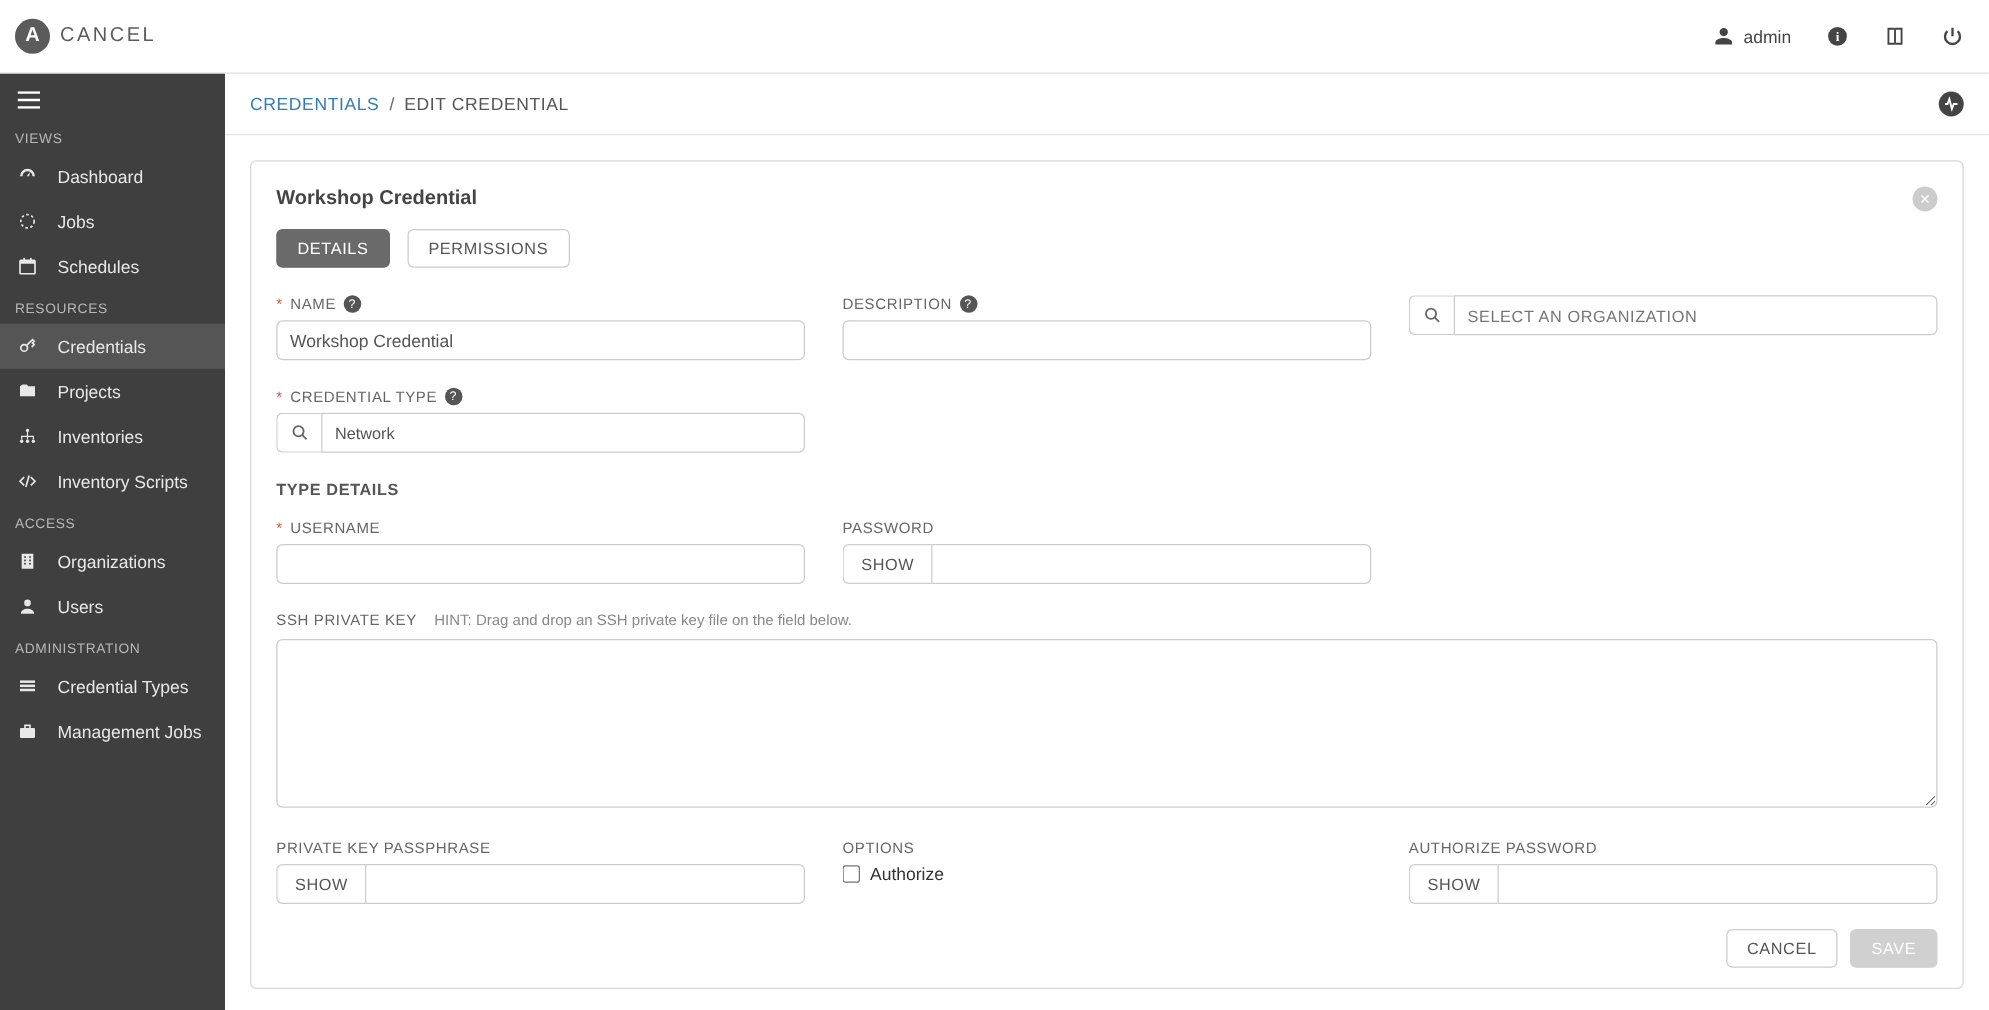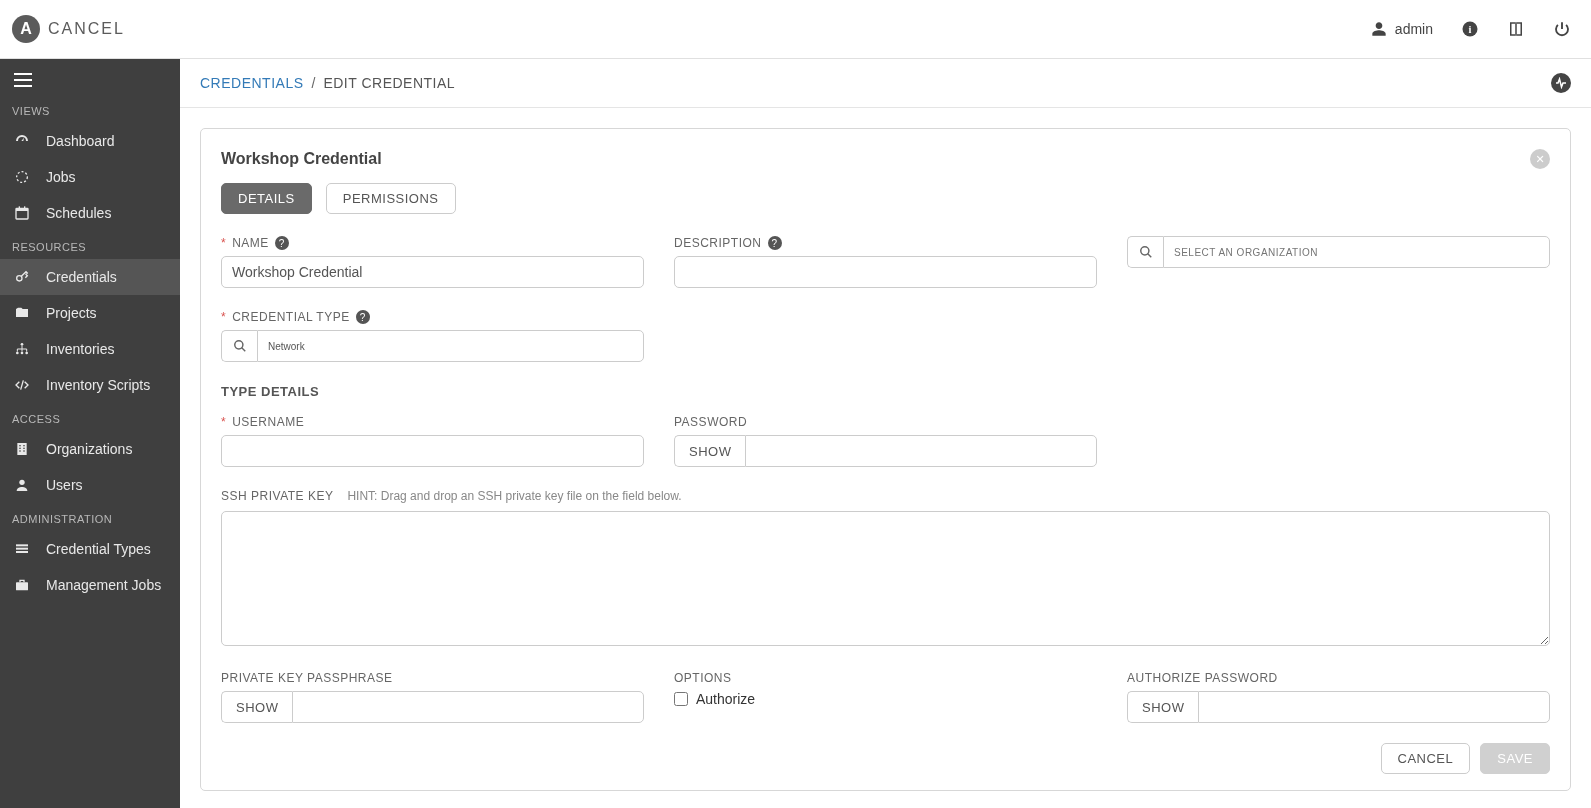--- a/index.html
+++ b/index.html
@@ -43,21 +43,21 @@
 
 .form-row { display: flex; gap: 30px; margin-bottom: 22px; }
 .form-group { flex: 1; min-width: 0; }
 .form-label { font-size: 12px; color: #666; letter-spacing: 0.5px; display: flex; align-items: center; gap: 6px; margin-bottom: 6px; }
 .form-label .req { color: #d9534f; }
 .form-label .help-icon { width: 14px; height: 14px; border-radius: 50%; background: #555; color: #fff; display: inline-flex; align-items: center; justify-content: center; font-size: 10px; cursor: pointer; }
 
 .text-input { width: 100%; height: 32px; border: 1px solid #ccc; border-radius: 5px; padding: 0 10px; font-size: 14px; color: #555; }
 .lookup-input { display: flex; width: 100%; }
 .lookup-input .lookup-btn { width: 36px; height: 32px; border: 1px solid #ccc; border-right: none; border-radius: 5px 0 0 5px; background: #fff; display: flex; align-items: center; justify-content: center; cursor: pointer; color: #666; }
-.lookup-input .lookup-text { flex: 1; height: 32px; border: 1px solid #ccc; border-radius: 0 5px 5px 0; padding: 0 10px; font-size: 10px; color: #555; letter-spacing: 0.5px; }
+.lookup-input .lookup-text { flex: 1; height: 32px; border: 1px solid #ccc; border-radius: 0 5px 5px 0; padding: 0 10px; font-size: 13px; color: #555; letter-spacing: 0.5px; }
 
 .section-header { font-size: 13px; font-weight: 700; color: #555; letter-spacing: 0.5px; margin-bottom: 16px; }
 
 .show-input { display: flex; width: 100%; }
 .show-input .show-btn { height: 32px; padding: 0 14px; border: 1px solid #ccc; border-right: none; border-radius: 5px 0 0 5px; background: #fff; cursor: pointer; color: #555; font-size: 13px; letter-spacing: 0.5px; }
 .show-input input { flex: 1; height: 32px; border: 1px solid #ccc; border-radius: 0 5px 5px 0; padding: 0 10px; }
 
 .ssh-label-row { display: flex; align-items: baseline; gap: 14px; margin-bottom: 8px; }
 .ssh-hint { font-size: 12px; color: #888; }
 .ssh-textarea { width: 100%; height: 135px; border: 1px solid #ccc; border-radius: 5px; padding: 8px 10px; resize: vertical; font-family: inherit; }

